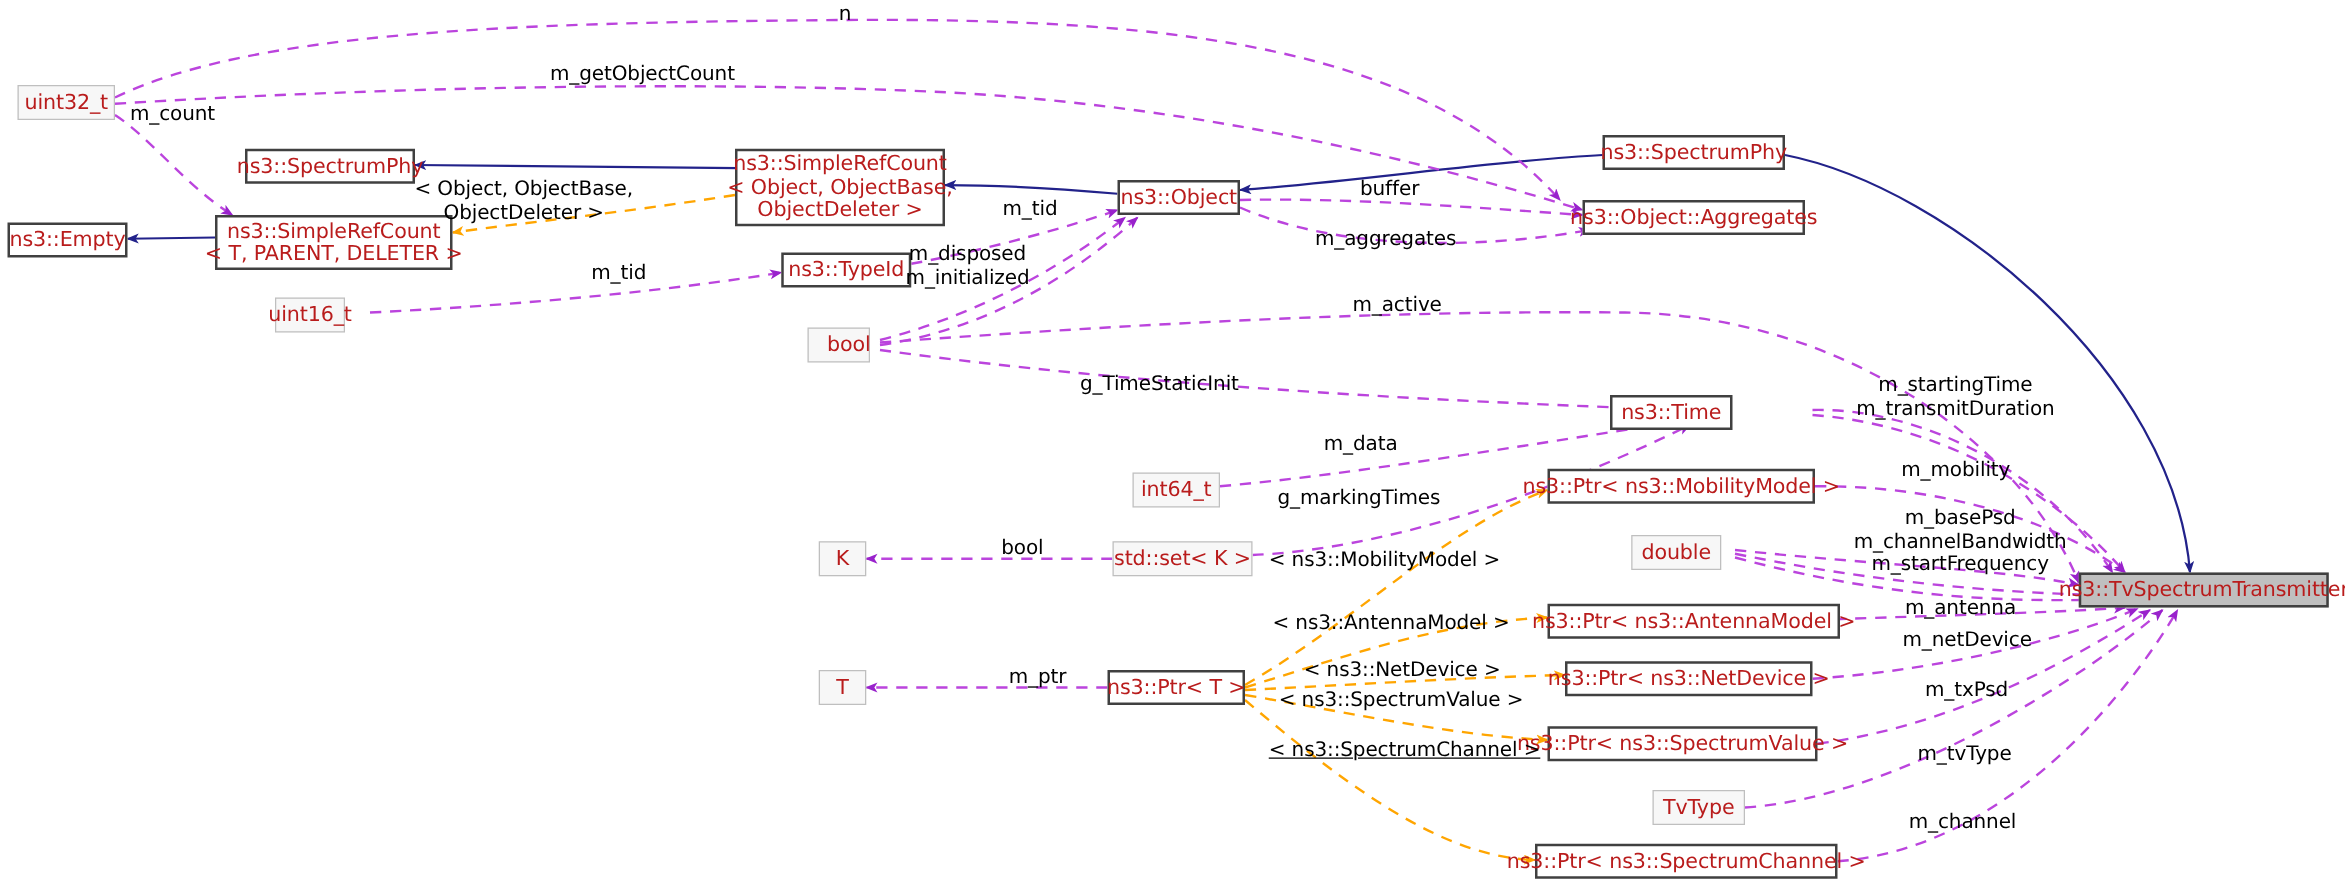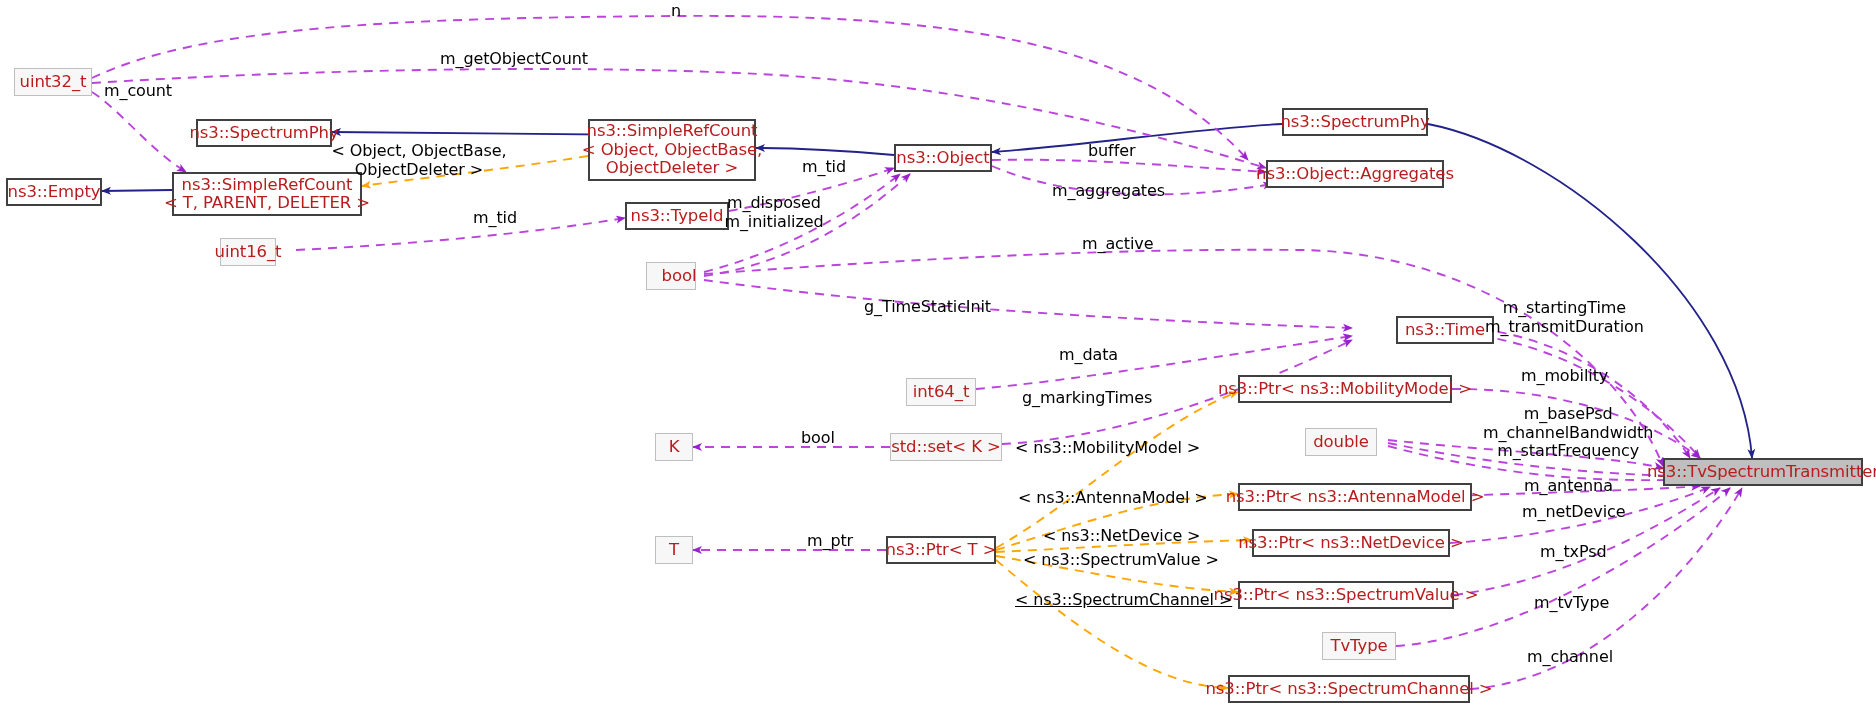--- a/index.html
+++ b/index.html
@@ -130,21 +130,21 @@
 &lt; T, PARENT, DELETER &gt;</div>
       <div class="node plain" style="left: 220px; top: 238px; width: 56px; height: 28px;">uint16_t</div>
       <div class="node cls" style="left: 588px; top: 119px; width: 168px; height: 62px;">ns3::SimpleRefCount
 &lt; Object, ObjectBase,
 ObjectDeleter &gt;</div>
       <div class="node cls" style="left: 625px; top: 202px; width: 104px; height: 28px;">ns3::TypeId</div>
       <div class="node cls" style="left: 894px; top: 144px; width: 98px; height: 28px;">ns3::Object</div>
       <div class="node plain" style="left: 646px; top: 262px; width: 50px; height: 28px; padding-left: 16px;">bool</div>
       <div class="node cls" style="left: 1282px; top: 108px; width: 146px; height: 28px;">ns3::SpectrumPhy</div>
       <div class="node cls" style="left: 1266px; top: 160px; width: 178px; height: 28px;">ns3::Object::Aggregates</div>
-      <div class="node cls" style="left: 1396px; top: 316px; width: 98px; height: 28px; text-align: center;">ns3::Time</div>
+      <div class="node cls" style="left: 1288px; top: 316px; width: 98px; height: 28px; text-align: center;">ns3::Time</div>
       <div class="node plain" style="left: 906px; top: 378px; width: 70px; height: 28px;">int64_t</div>
       <div class="node plain" style="left: 655px; top: 433px; width: 38px; height: 28px;">K</div>
       <div class="node plain" style="left: 890px; top: 433px; width: 112px; height: 28px;">std::set&lt; K &gt;</div>
       <div class="node cls" style="left: 1238px; top: 375px; width: 214px; height: 28px;">ns3::Ptr&lt; ns3::MobilityModel &gt;</div>
       <div class="node plain" style="left: 1280px; top: 428px; width: 72px; height: 28px; margin-left: 25px;">double</div>
       <div class="node cls" style="left: 1238px; top: 483px; width: 234px; height: 28px;">ns3::Ptr&lt; ns3::AntennaModel &gt;</div>
       <div class="node plain" style="left: 655px; top: 536px; width: 38px; height: 28px;">T</div>
       <div class="node cls" style="left: 886px; top: 536px; width: 110px; height: 28px;">ns3::Ptr&lt; T &gt;</div>
       <div class="node cls" style="left: 1252px; top: 529px; width: 198px; height: 28px;">ns3::Ptr&lt; ns3::NetDevice &gt;</div>
       <div class="node cls" style="left: 1238px; top: 581px; width: 216px; height: 28px;">ns3::Ptr&lt; ns3::SpectrumValue &gt;</div>

